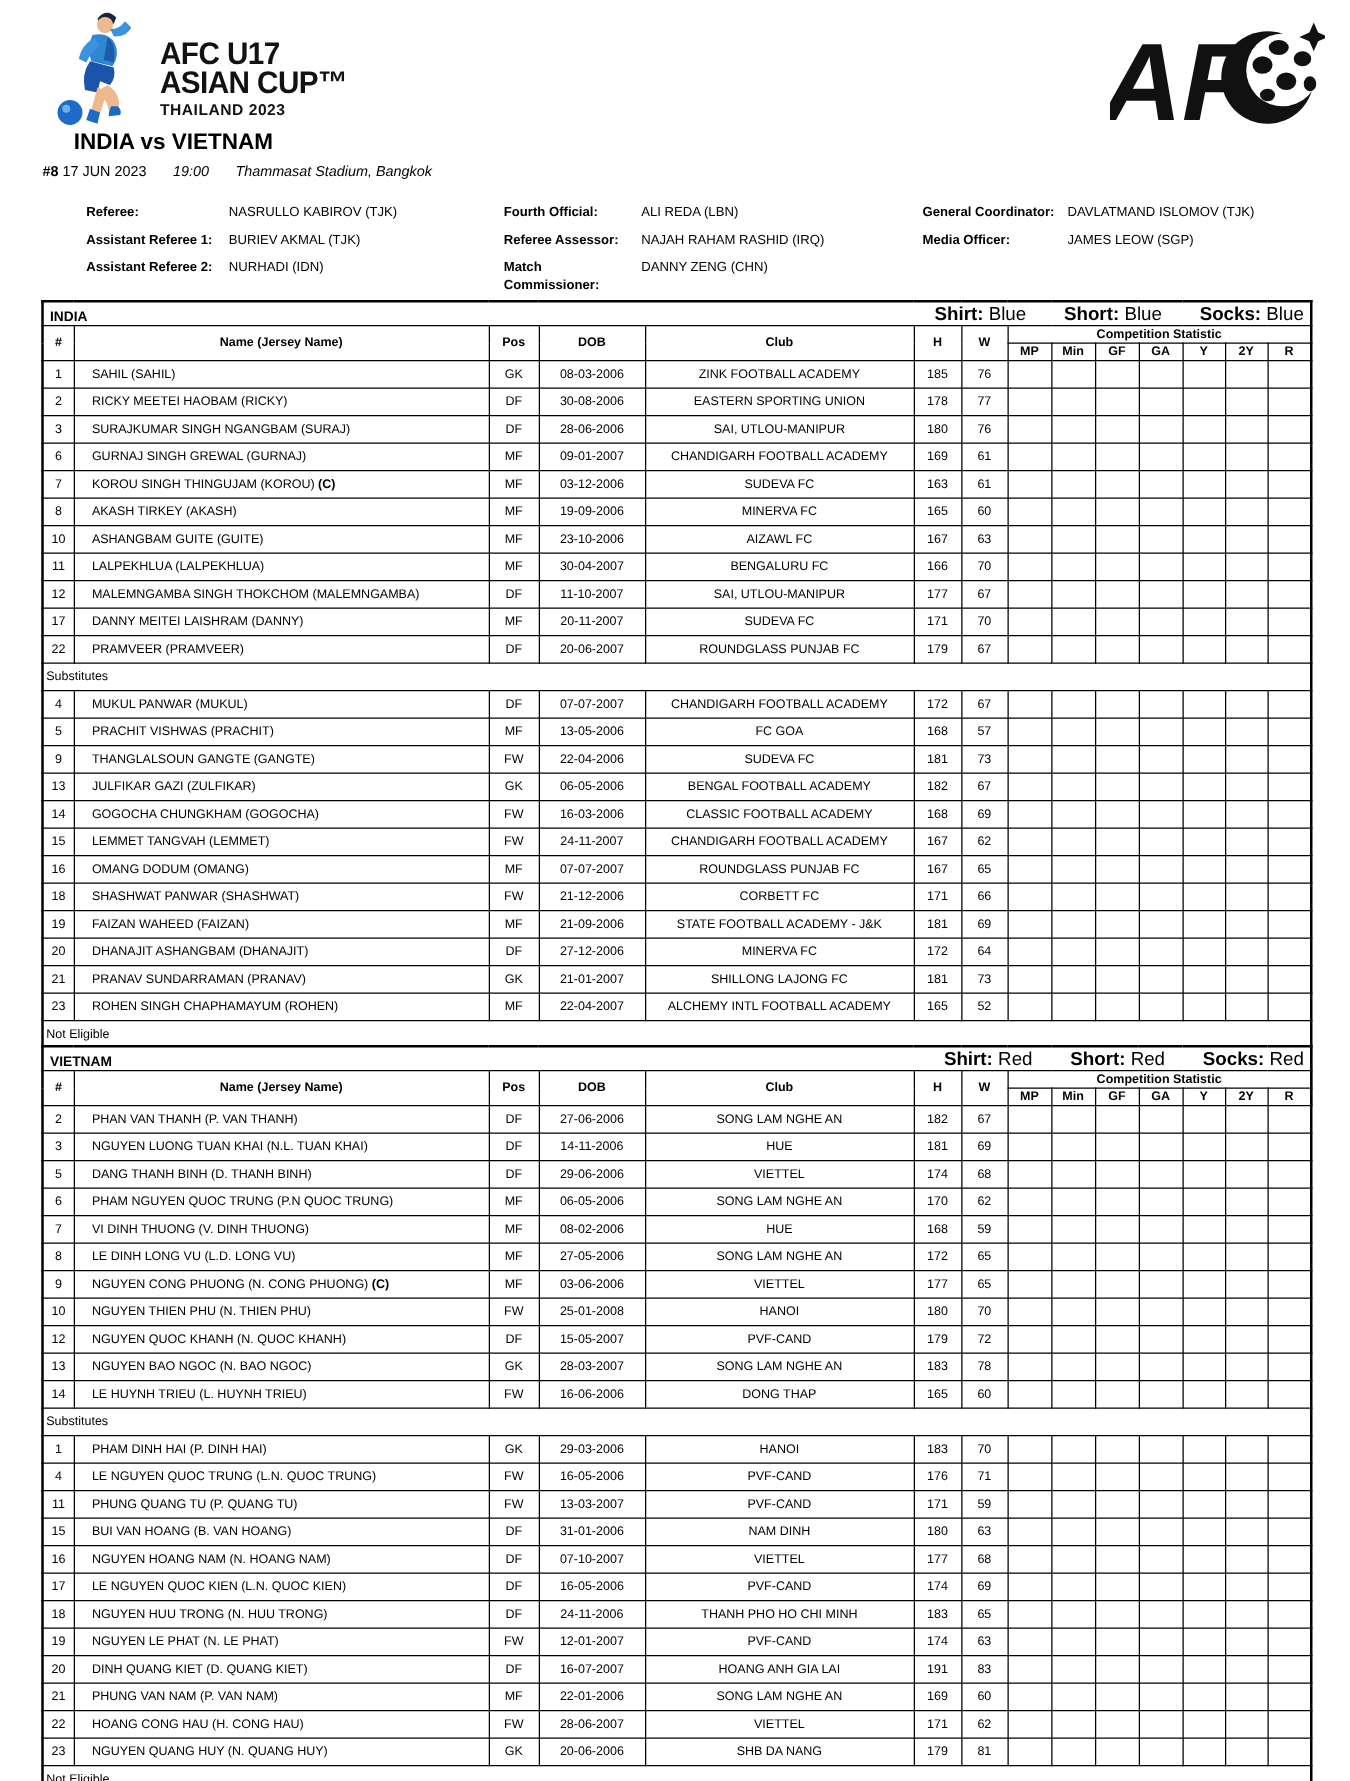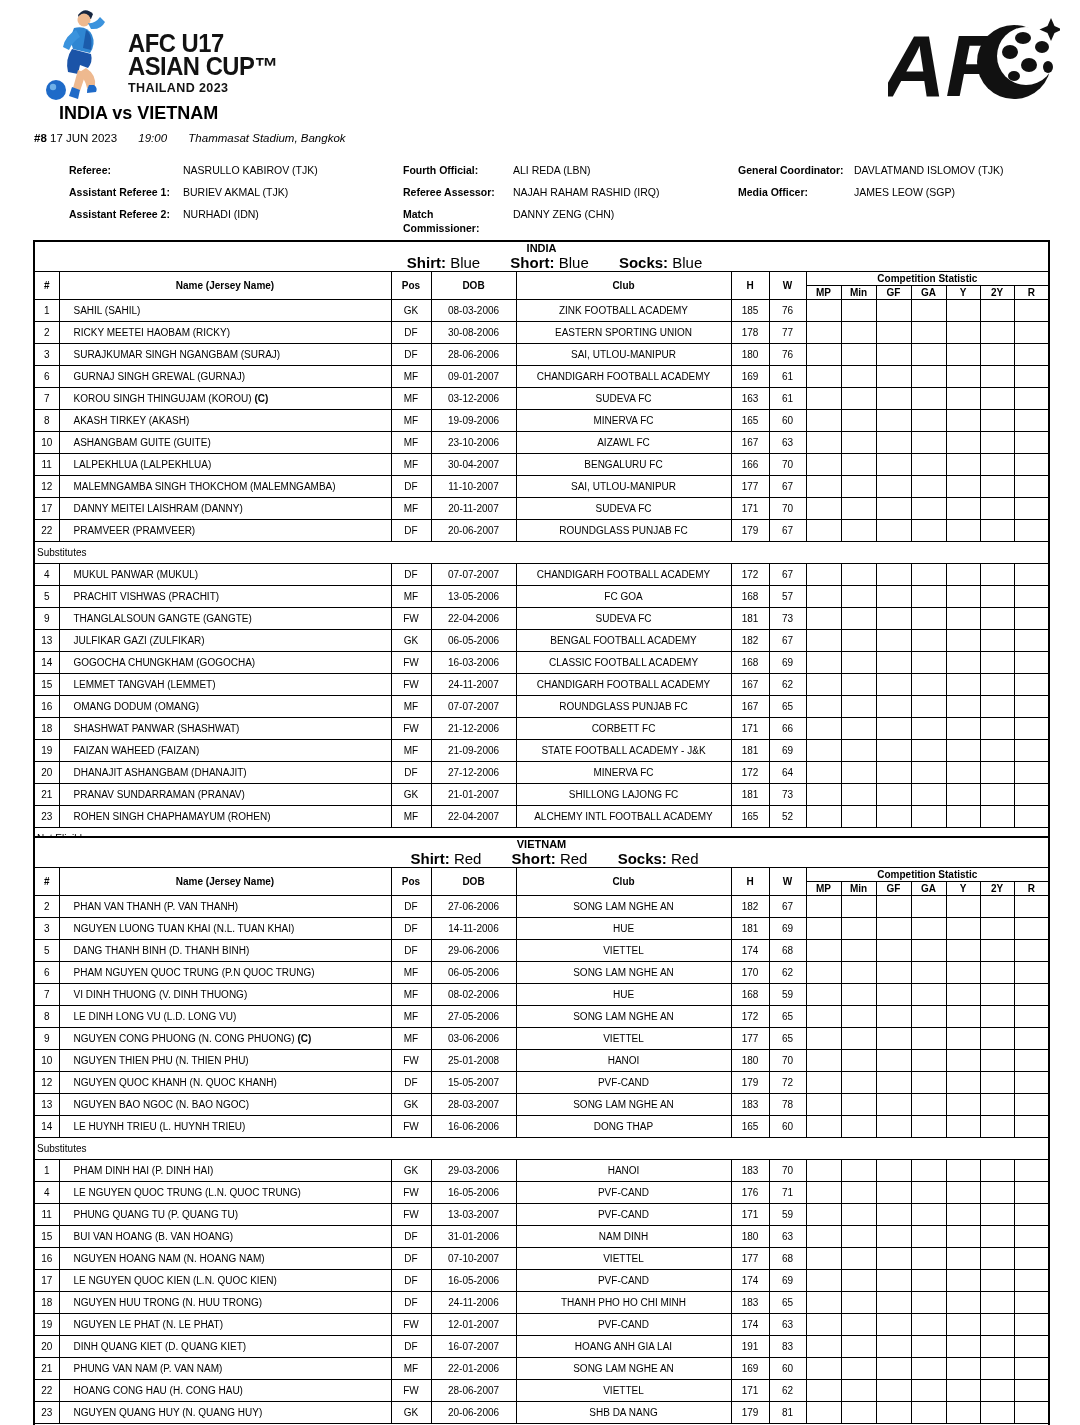--- a/index.html
+++ b/index.html
@@ -29,22 +29,22 @@
   .g1 .olabel{width:110px}.g2 .olabel{width:106px}.g3 .olabel{width:112px}
 
   
   .roster{position:absolute;left:33px;width:1015px;border-collapse:collapse;
           table-layout:fixed;border:2px solid #000;background:#fff;}
   .t-india{top:240px}
   .t-vietnam{top:836px}
   .roster th,.roster td{border:1px solid #000;font-size:10px;padding:0 2px;
           overflow:hidden;white-space:nowrap;vertical-align:middle;}
   .team-row th{height:18px;}
-  .team-bar{display:flex;justify-content:space-between;align-items:center;padding:0 3px;
-            font-size:11px;font-weight:bold;flex-direction:column;}
+  .team-bar{display:flex;justify-content:space-between;align-items:flex-end;padding:0 3px;
+            font-size:11px;font-weight:bold;}
   .kit{font-weight:normal;font-size:15px;}
   .kit b{font-weight:bold;}
   .kit-pair{margin-left:26px;}
   .hdr th{height:13px;font-weight:bold;text-align:center;}
   .roster tbody td{height:21px;}
   .roster td.c{text-align:center;}
   .roster td.nm{text-align:left;padding-left:14px;}
   .section-row td{height:12px;font-weight:normal;text-align:left;padding-left:2px;
                   border-top:1.5px solid #000;line-height:11px;}
   .coach-row td{height:13px;text-align:left;padding-left:2px;line-height:12px;}

